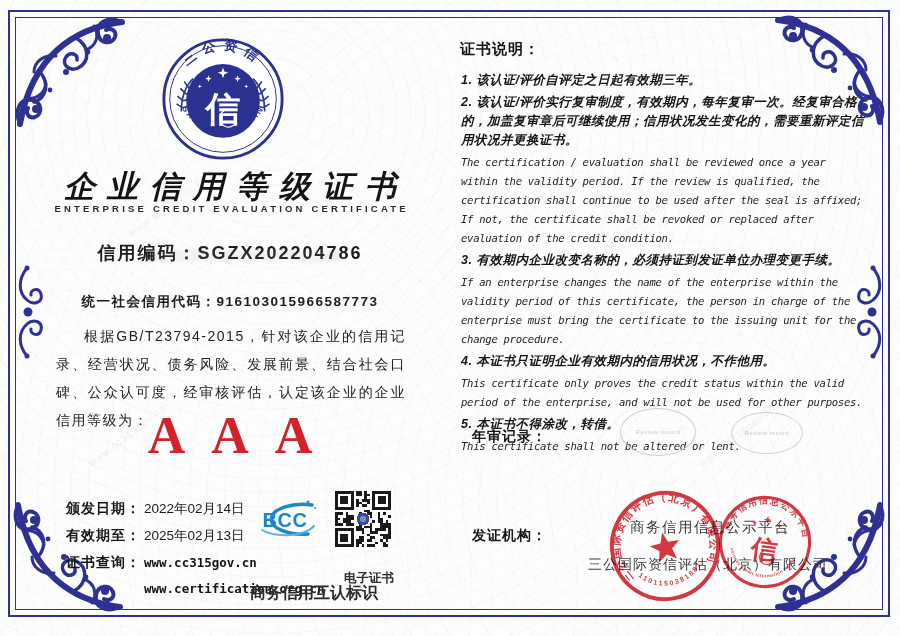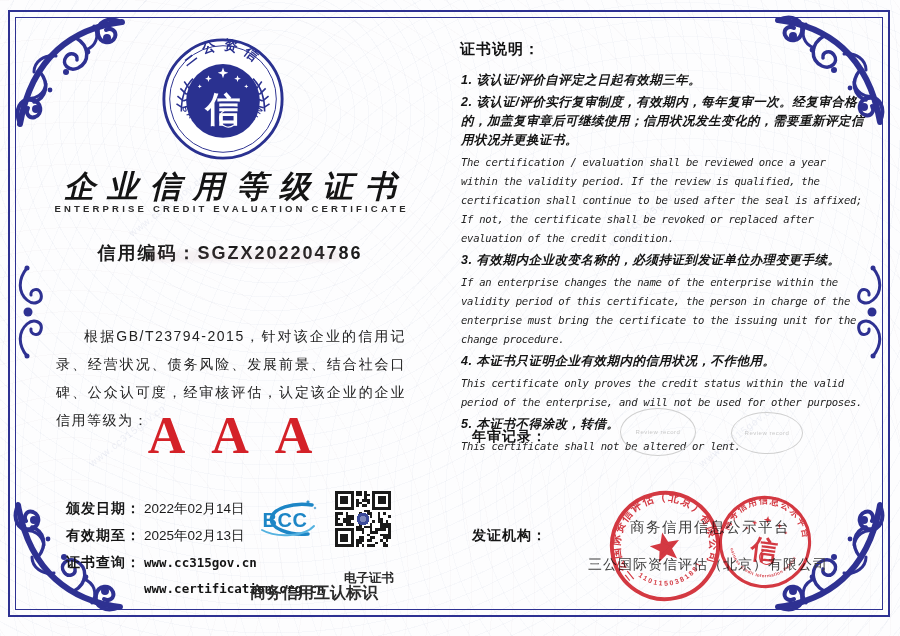--- a/index.html
+++ b/index.html
@@ -164,20 +164,21 @@
       <use href="#star4" x="-5" y="-5" width="10" height="10" transform="translate(89,52) scale(0.45)"></use>
     </g>
     <text x="65" y="88" font-size="36" font-weight="bold" fill="#ffffff" text-anchor="middle">信</text>
     <path d="M76,92 a9,9 0 1 1 -4,-16" fill="none" stroke="#ffffff" stroke-width="1.2"></path>
   </svg>
 
   <div class="title">企业信用等级证书</div>
   <div class="subtitle">ENTERPRISE CREDIT EVALUATION CERTIFICATE</div>
   <div class="codeline">信用编码：SGZX202204786</div>
   <div class="smudge"></div>
+  <div class="uscc">统一社会信用代码：916103015966587773</div>
   <div class="basis">根据GB/T23794-2015，针对该企业的信用记录、经营状况、债务风险、发展前景、结合社会口碑、公众认可度，经审核评估，认定该企业的企业信用等级为：</div>
   <div class="grade" style="color:#d42128;">AAA</div>
 
   <div class="dates">
     <div class="drow">
       <span class="dlabel">颁发日期：</span>
       <span class="dval">2022年02月14日</span>
     </div>
     <div class="drow">
       <span class="dlabel">有效期至：</span>

